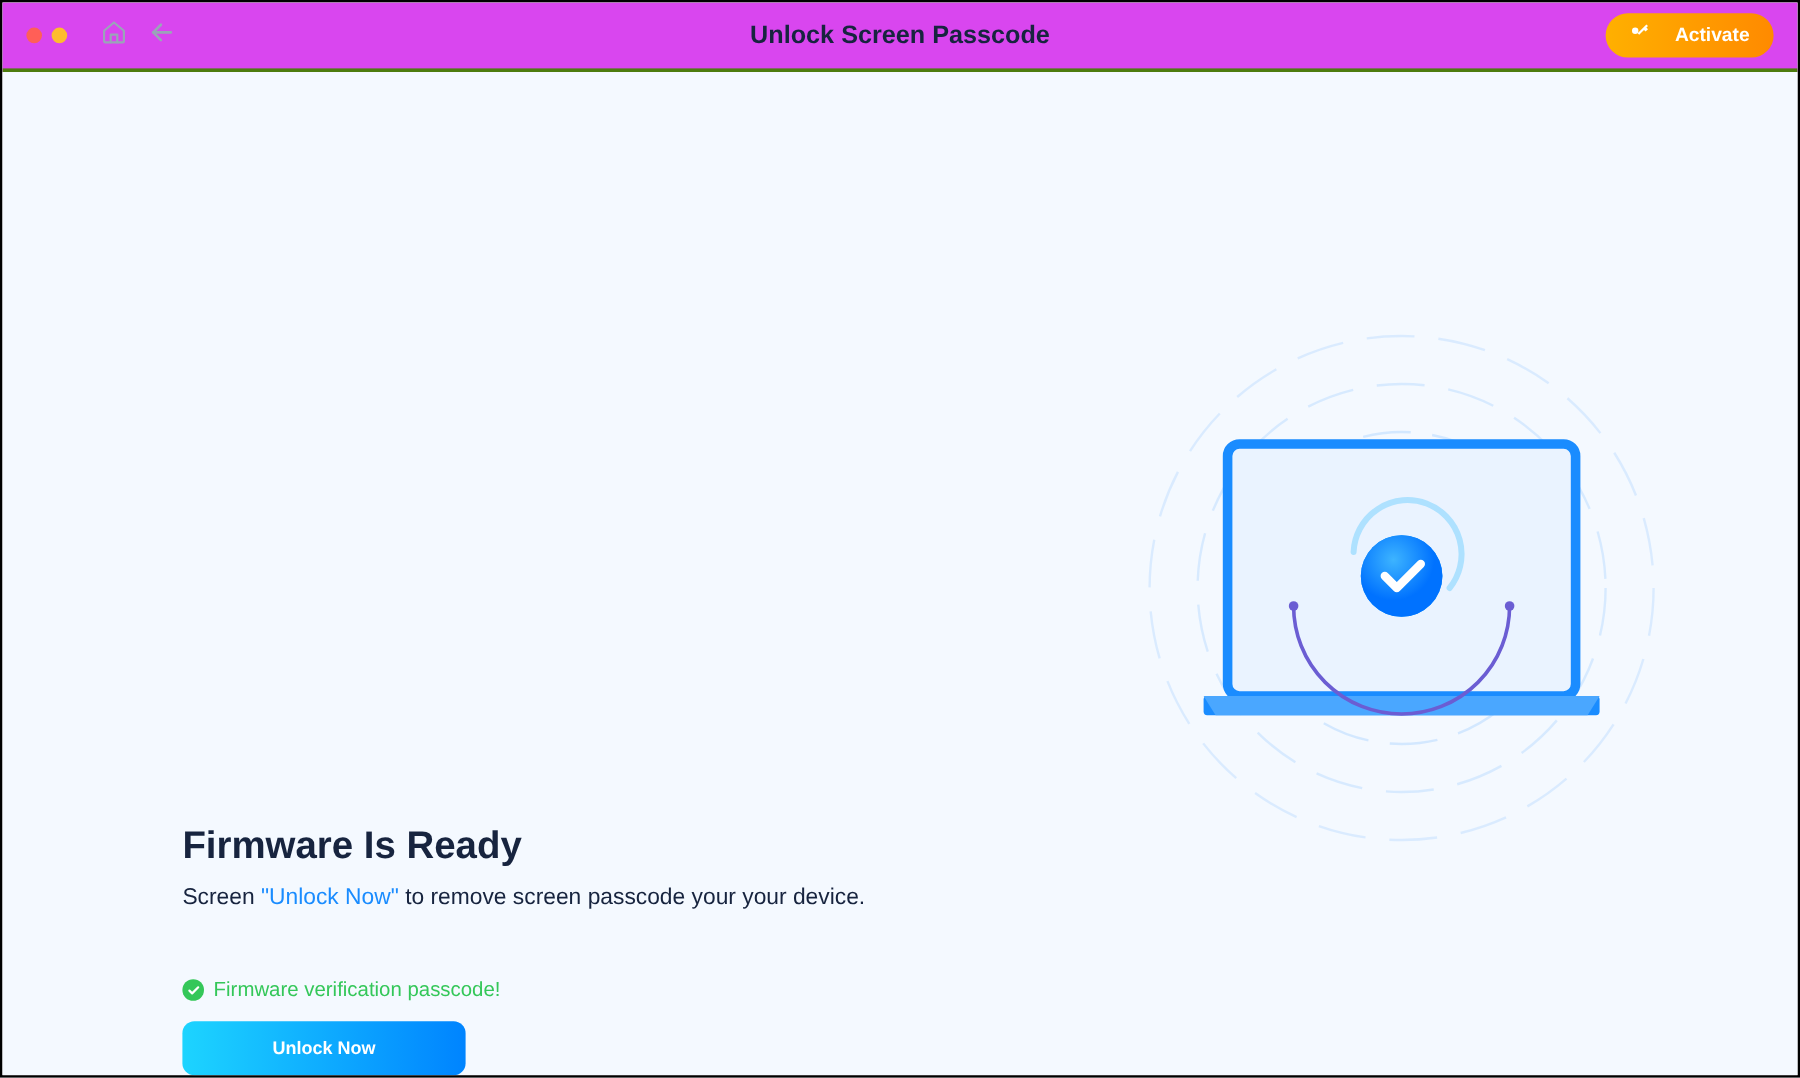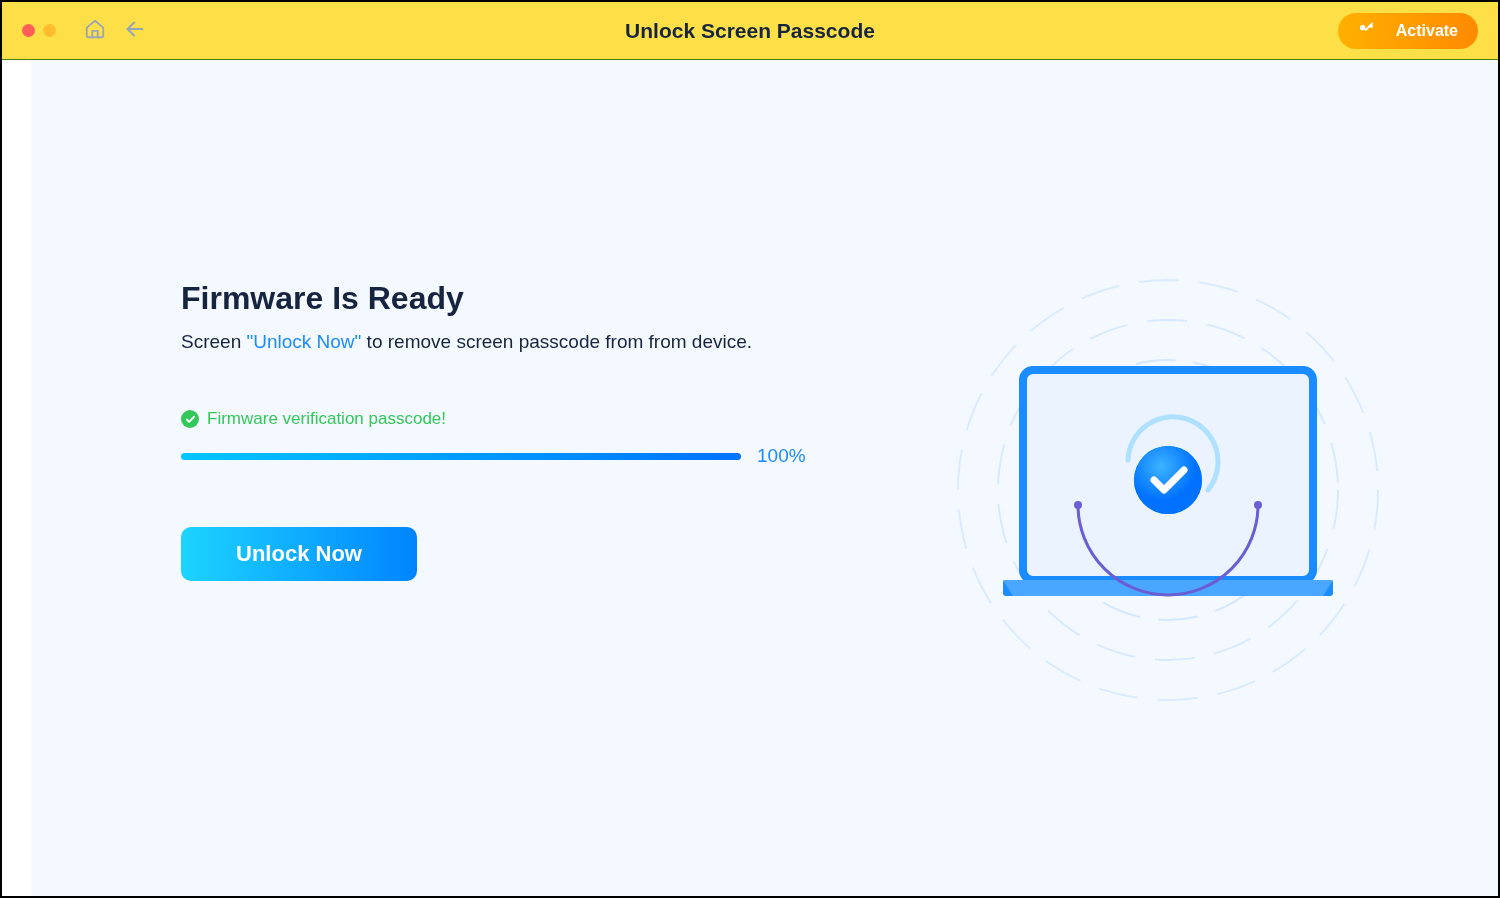--- a/index.html
+++ b/index.html
@@ -7,22 +7,22 @@
       font-family: -apple-system, BlinkMacSystemFont, 'Segoe UI', Arial, sans-serif;
       width: 1500px;
       height: 898px;
       background: #ffffff;
       border: 2px solid #000;
       overflow: hidden;
       position: relative;
     }
     .titlebar {
       height: 58px;
-      background: #fde047;
-      border-bottom: 1px solid #4d7c0f;
+      background: #d946ef;
+      border-bottom: 3px solid #4d7c0f;
       display: flex;
       align-items: center;
       padding: 0 20px;
       position: relative;
     }
     .window-controls {
       display: flex;
       gap: 8px;
       align-items: center;
     }
@@ -56,23 +56,22 @@
       display: flex;
       align-items: center;
       gap: 22px;
       cursor: pointer;
     }
     .content {
       height: calc(100% - 58px);
       background: #f4f9ff;
       display: flex;
       padding: 0 150px;
-      align-items: flex-start;
+      align-items: flex-end;
       position: relative;
-      margin-left: 29px;
     }
     .left-panel {
       flex: 1;
       padding-top: 220px;
     }
     .heading {
       font-size: 32px;
       font-weight: 800;
       color: #17243f;
       margin-bottom: 14px;
@@ -110,21 +109,21 @@
       background: linear-gradient(90deg, #00c6ff 0%, #0072ff 100%);
       border-radius: 4px;
     }
     .progress-percent { color: #1a8cff; font-size: 19px; }
     .unlock-btn {
       background: linear-gradient(90deg, #1dd4ff 0%, #0084ff 100%);
       color: #fff;
       border: none;
       border-radius: 10px;
       padding: 14px 40px;
-      font-size: 22px;
+      font-size: 15px;
       font-weight: 600;
       cursor: pointer;
       min-width: 236px;
     }
     .illustration {
       position: absolute;
       right: 90px;
       top: 200px;
       width: 480px;
       height: 480px;
@@ -160,33 +159,29 @@
       </svg>
     </span>
     <span>Activate</span>
   </button>
 </div>
 
 <div class="content">
   <div class="left-panel">
     <h1 class="heading">Firmware Is Ready</h1>
     <p class="subtitle">
-      <span>Screen </span><span class="highlight">"Unlock Now"</span><span> to remove screen passcode from from device.</span>
+      <span>Screen </span><span class="highlight">"Unlock Now"</span><span> to remove screen passcode your your device.</span>
     </p>
     <div class="status-row">
       <span class="check-circle">
         <svg width="11" height="11" viewBox="0 0 24 24" fill="none" stroke="white" stroke-width="4" stroke-linecap="round" stroke-linejoin="round">
           <polyline points="20 6 9 17 4 12"></polyline>
         </svg>
       </span>
       <span class="status-text">Firmware verification passcode!</span>
-    </div>
-    <div class="progress-row">
-      <div class="progress-bar"></div>
-      <span class="progress-percent">100%</span>
     </div>
     <button class="unlock-btn">Unlock Now</button>
   </div>
 
   <div class="illustration">
     <svg width="480" height="480" viewBox="0 0 480 480">
 
       <circle cx="240" cy="230" r="210" fill="none" stroke="#cfe6ff" stroke-width="2" stroke-dasharray="40 20" opacity="0.7"></circle>
       <circle cx="240" cy="230" r="170" fill="none" stroke="#cfe6ff" stroke-width="2" stroke-dasharray="40 20" opacity="0.8"></circle>
       <circle cx="240" cy="230" r="130" fill="none" stroke="#cfe6ff" stroke-width="2" stroke-dasharray="40 18" opacity="0.9"></circle>

